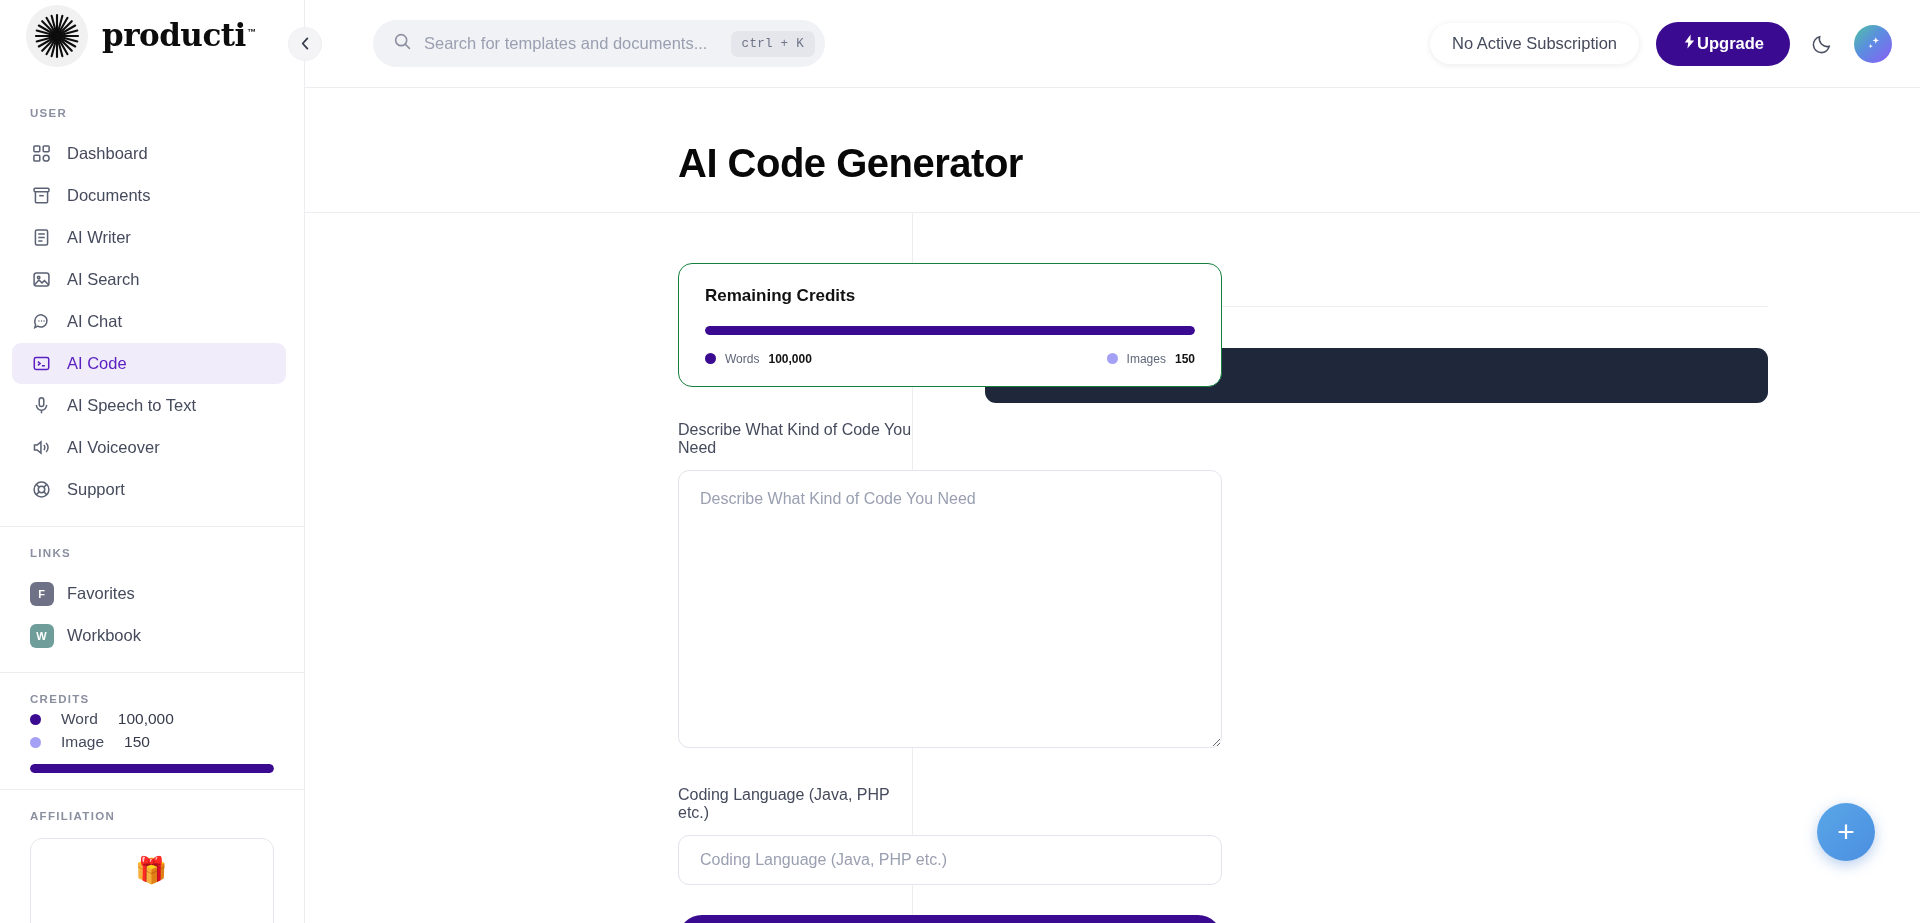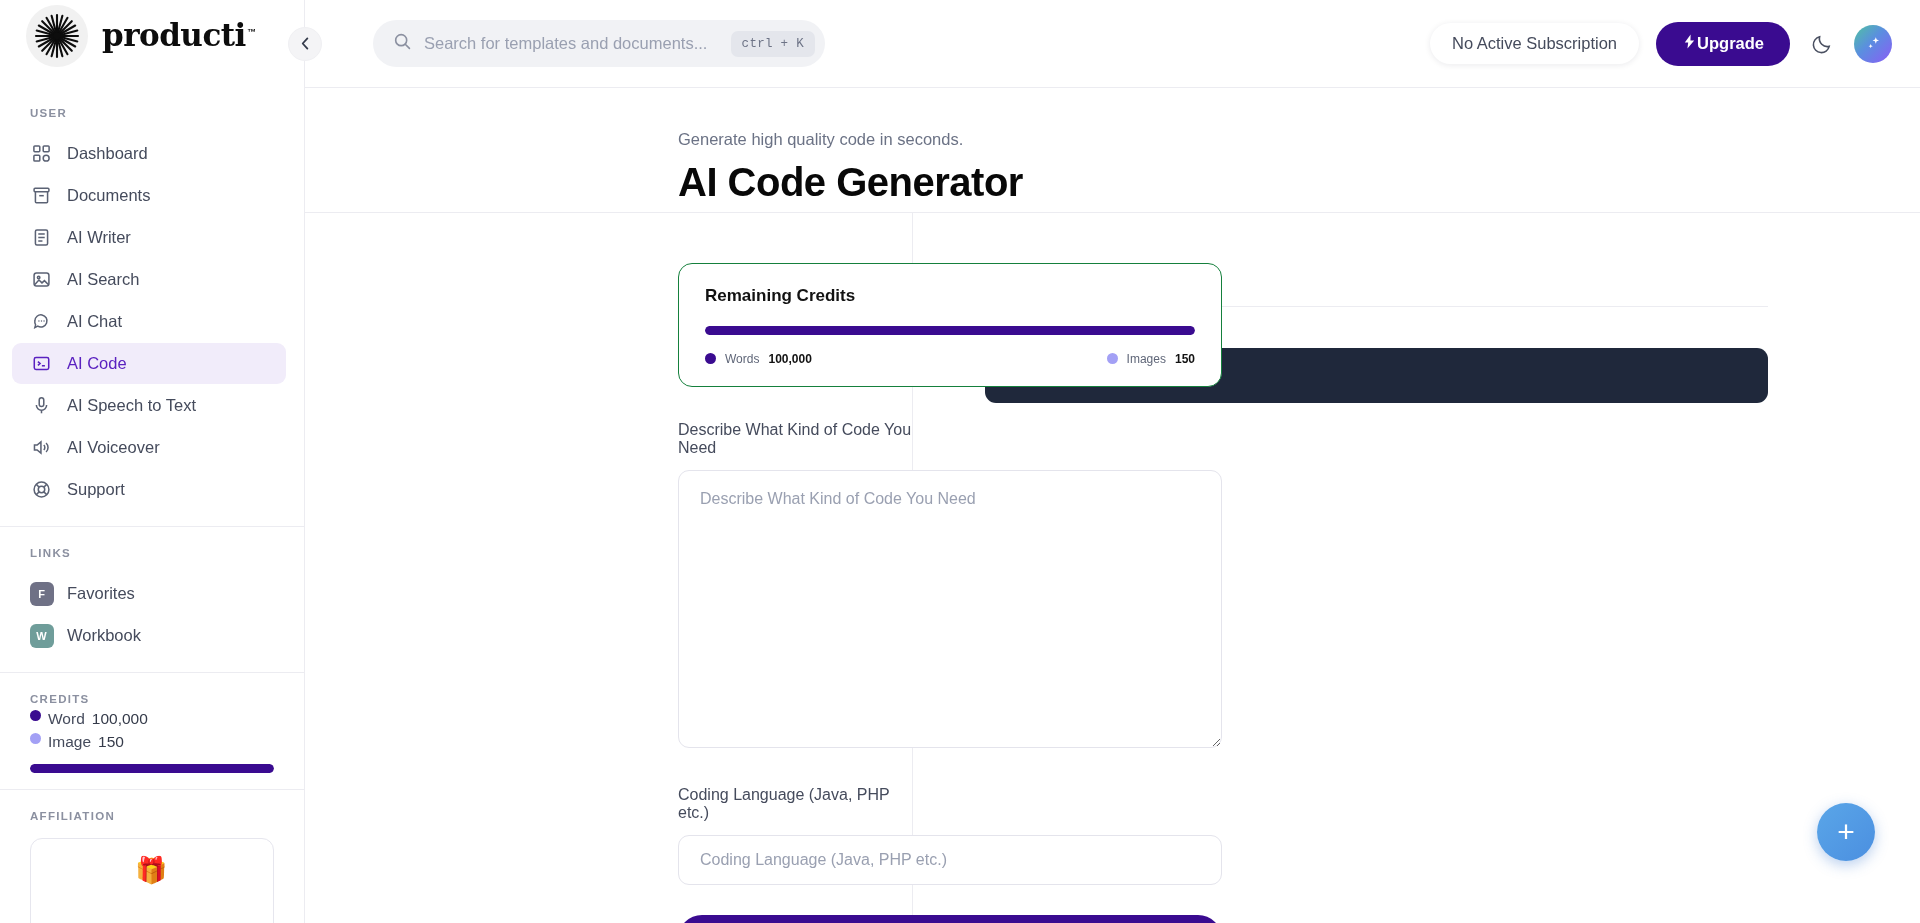--- a/index.html
+++ b/index.html
@@ -57,21 +57,21 @@
   .divider { height: 1px; background: #ececf1; margin: 16px 0 0 0; }
 
   .links-section { padding-top: 20px; }
   .badge-sq {
     width: 24px; height: 24px; border-radius: 6px; flex: 0 0 24px;
     display: flex; align-items: center; justify-content: center;
     font-size: 11px; font-weight: 600; color: #ffffff;
   }
   .credits-section { padding-top: 20px; }
   .credit-row {
-    display: flex; gap: 7px;
+    display: flex; align-items: center; gap: 20px;
     padding-left: 30px; font-size: 15.5px; color: #454b5c; margin-top: 5px;
   }
   .dot { width: 11px; height: 11px; border-radius: 50%; flex: 0 0 11px; }
   .credit-val { font-weight: 400; color: #353b4a; }
   .credit-bar {
     height: 9px; border-radius: 6px; background: #eceaf4;
     margin: 13px 30px 0 30px; overflow: hidden;
   }
   .credit-bar > i { display: block; height: 100%; border-radius: 6px; background: #3a0b90; }
   .affil-section { padding-top: 20px; }
@@ -435,21 +435,20 @@
         <div class="avatar">
           <svg width="19" height="19" viewBox="0 0 20 20" fill="#ffffff">
             <path d="M12.4 3.4l0.95 2.45 2.45 0.95-2.45 0.95-0.95 2.45-0.95-2.45-2.45-0.95 2.45-0.95z"></path>
             <path d="M7 10.6l0.62 1.6 1.6 0.62-1.6 0.62L7 15.05l-0.62-1.6-1.6-0.62 1.6-0.62z"></path>
           </svg>
         </div>
       </div>
     </header>
 
     <div class="page-head">
-      <div class="page-sub">Generate high quality code in seconds.</div>
       <div class="page-title">AI Code Generator</div>
     </div>
     <div class="head-rule"></div>
 
     <div class="content">
 
       <section class="left-pane">
 
         <div class="credits-card">
           <div class="credits-title">Remaining Credits</div>

